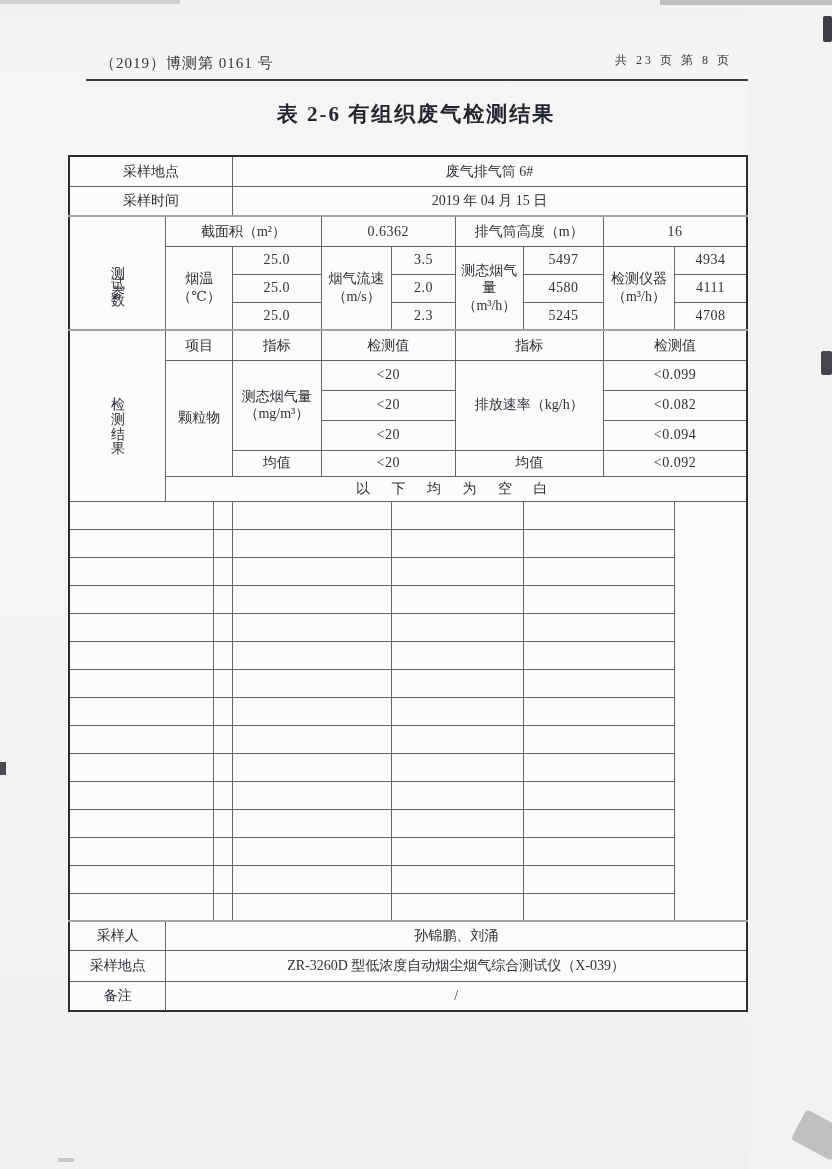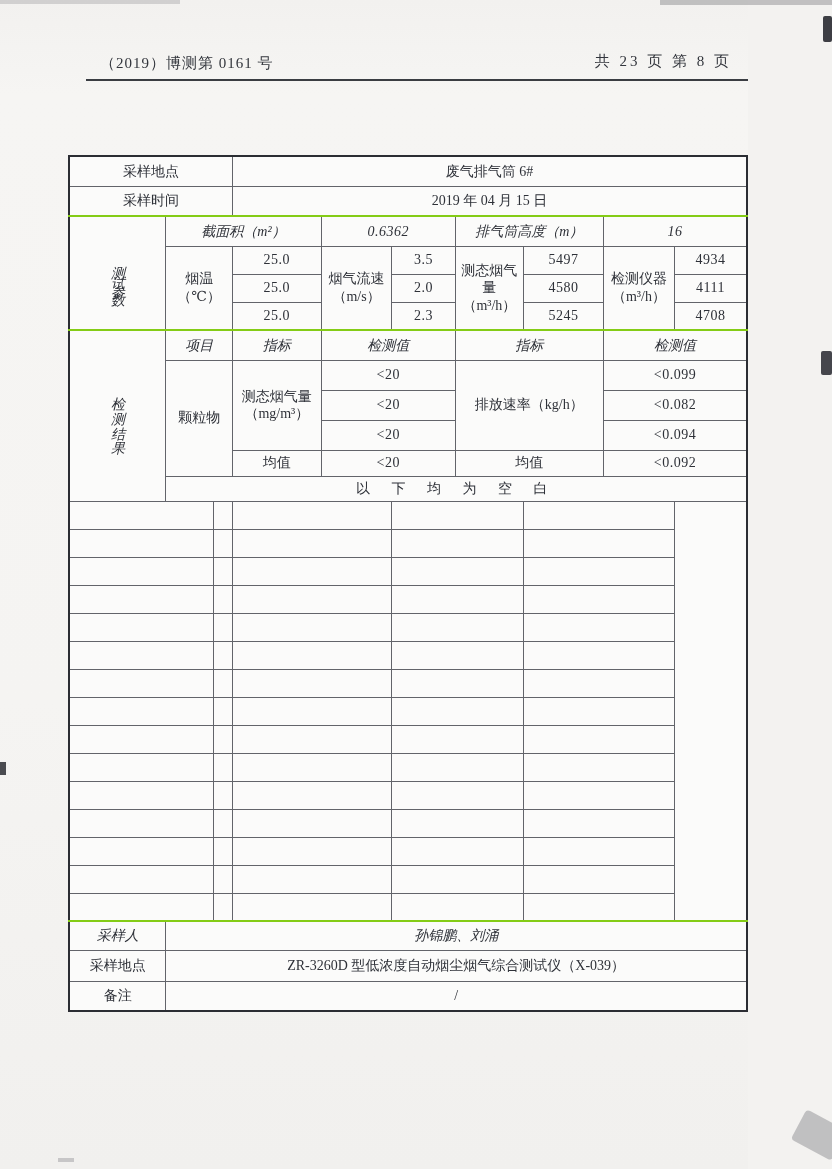--- a/index.html
+++ b/index.html
@@ -4,33 +4,33 @@
 <style>
   html,body{margin:0;padding:0;}
   body{width:832px;height:1169px;overflow:hidden;
        font-family:"Liberation Serif","DejaVu Serif",serif;
        background:#f3f2f0;color:#2c2f36;}
   .page{position:relative;width:748px;height:1169px;
         background:linear-gradient(180deg,#f2f1ef 0%,#f6f5f3 8%,#f5f4f2 60%,#f1f0ee 100%);}
   
   .doc-header{position:absolute;top:52px;left:86px;width:662px;height:28px;}
   .doc-number{position:absolute;left:14px;top:2px;font-size:15px;letter-spacing:1px;color:#33363d;}
-  .page-info{position:absolute;right:16px;top:0;font-size:15px;letter-spacing:3px;color:#33363d;}
+  .page-info{position:absolute;right:16px;top:0;font-size:12px;letter-spacing:3px;color:#33363d;}
   .header-rule{position:absolute;top:79px;left:86px;width:662px;height:2px;background:#3a3d42;}
   .doc-title{position:absolute;top:100px;left:0;width:832px;text-align:center;
              font-size:21px;font-weight:bold;letter-spacing:2px;color:#23262c;}
   
   table.report{position:absolute;left:68px;top:148px;border-collapse:collapse;table-layout:fixed;
                background:#fbfbfa;margin-top:7px;}
   table.report td{border:1px solid #62646a;padding:0 2px;text-align:center;vertical-align:middle;
                   font-size:14px;color:#2e3138;line-height:1.25;overflow:hidden;}
   table.report{border:2px solid #2b2d33;}
   tr.h30{height:30px;} tr.h29{height:29px;padding-left:40px;} tr.h28{height:28px;} tr.h26{height:26px;}
   tr.h25{height:25px;} tr.h31{height:31px;}
-  tr.thick-top td{border-top:2px solid #84cc16;font-style:italic;}
+  tr.thick-top td{border-top:2px solid #a3a3a3;}
   .vtext{writing-mode:vertical-rl;text-orientation:upright;margin:0 auto;letter-spacing:9px;}
   .vtext.wide{letter-spacing:15px;}
   .blank-note{letter-spacing:9px;}
   .num{letter-spacing:.5px;}
   
   .artifact{position:absolute;pointer-events:none;}
   .a-top1{left:0;top:0;width:180px;height:4px;background:rgba(110,110,115,.25);}
   .a-top2{left:660px;top:0;width:172px;height:5px;background:rgba(100,100,106,.35);}
   .a-right1{left:823px;top:16px;width:9px;height:26px;background:#3d3e44;border-radius:2px;}
   .a-right2{left:821px;top:351px;width:11px;height:24px;background:#45464c;border-radius:2px;}
@@ -42,20 +42,21 @@
 </head>
 <body>
 
 <div class="page">
 
   <div class="doc-header">
     <span class="doc-number">（2019）博测第 0161 号</span>
     <span class="page-info">共 23 页  第 8 页</span>
   </div>
   <div class="header-rule"></div>
+  <div class="doc-title">表 2-6  有组织废气检测结果</div>
 
   <table class="report">
     <colgroup>
       <col style="width:102px">
         <col style="width:49px">
         <col style="width:19px">
       <col style="width:90px">
         <col style="width:72px">
         <col style="width:66px">
       <col style="width:69px">

